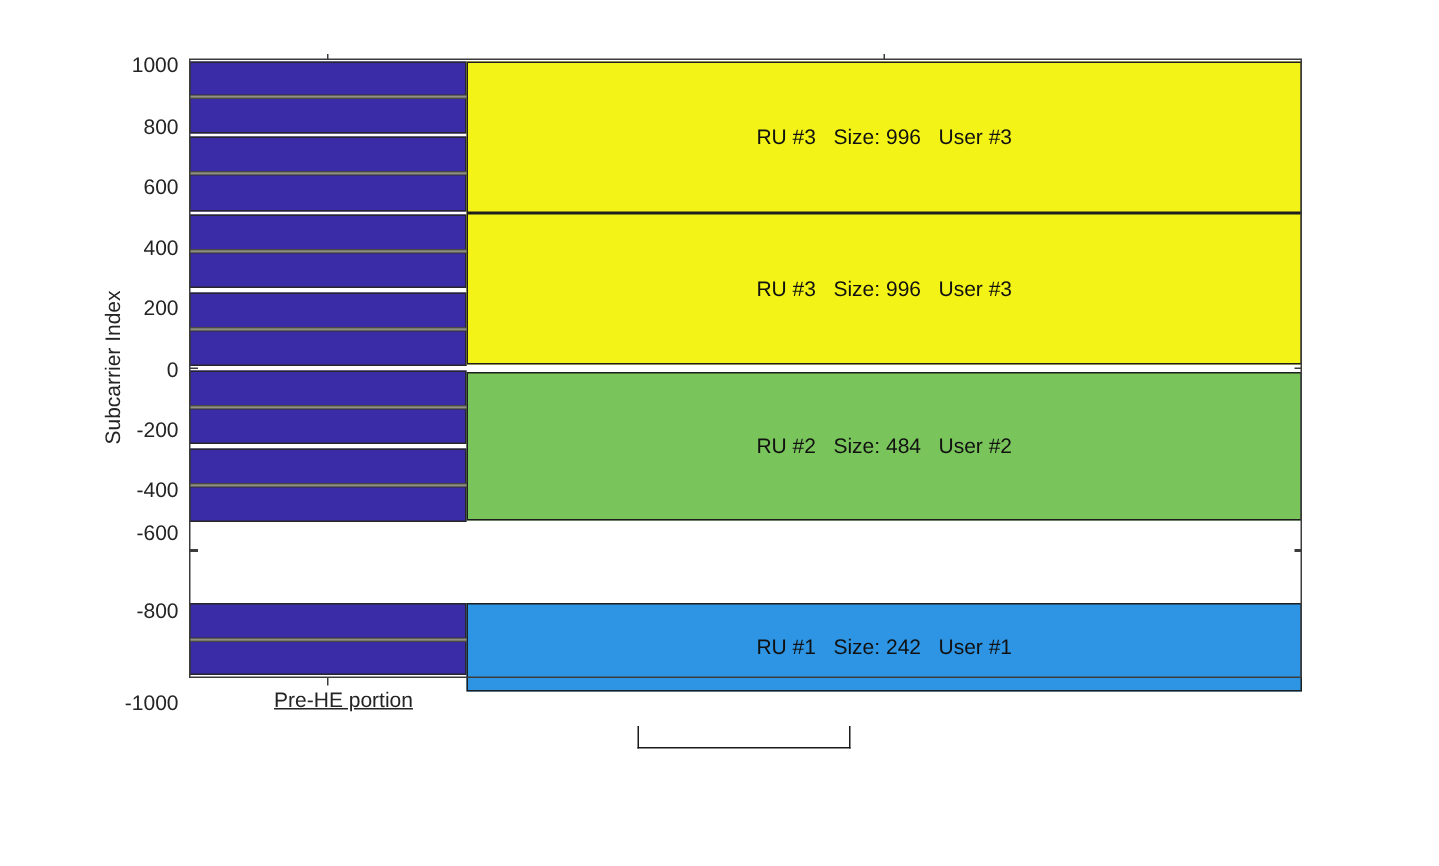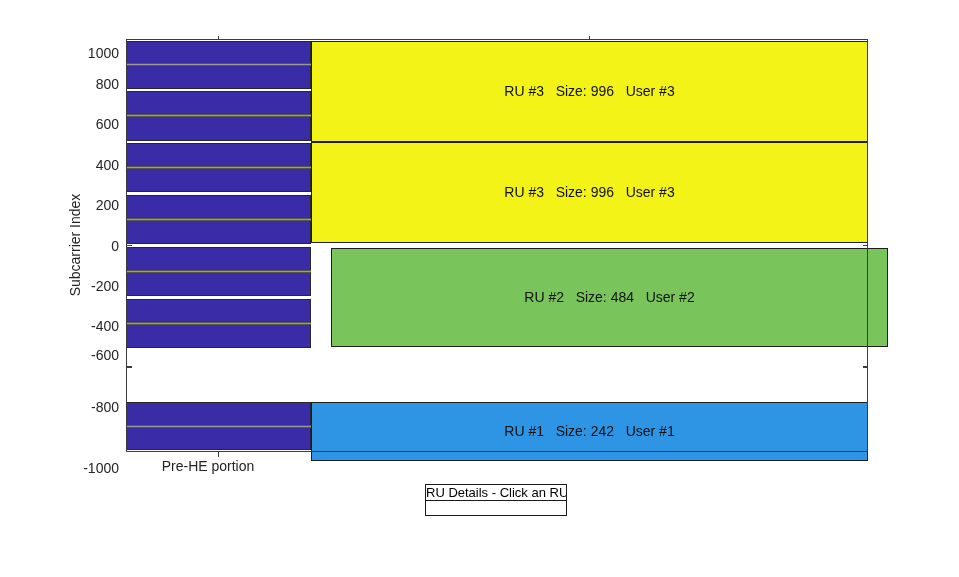--- a/index.html
+++ b/index.html
@@ -40,21 +40,21 @@
     background:#ffffff;font-size:13px;text-align:center;color:#000000;}
 </style>
 </head>
 <body>
 
 <div class="fig">
 
   <div class="ylabel">Subcarrier Index</div>
 
   <div id="ytick-labels">
-      <div class="ytick-label" style="top: 45px;">1000</div>
+      <div class="ytick-label" style="top: 35px;">1000</div>
       <div class="ytick-label" style="top: 75.5392px;">800</div>
       <div class="ytick-label" style="top: 116.029px;">600</div>
       <div class="ytick-label" style="top: 156.52px;">400</div>
       <div class="ytick-label" style="top: 197.01px;">200</div>
       <div class="ytick-label" style="top: 237.5px;">0</div>
       <div class="ytick-label" style="top: 277.99px;">-200</div>
       <div class="ytick-label" style="top: 318.48px;">-400</div>
       <div class="ytick-label" style="top: 347px;">-600</div>
       <div class="ytick-label" style="top: 399.461px;">-800</div>
       <div class="ytick-label" style="top: 439.951px; margin-top: 20px;">-1000</div>
@@ -99,37 +99,36 @@
         <div class="prehe-seg" style="top: 259.542px; height: 49.398px; background: rgb(58, 44, 166); border-color: rgb(38, 38, 43);"></div>
         <div class="prehe-mid" style="top: 282.741px;"></div>
         <div class="prehe-seg" style="top: 363.197px; height: 48.1833px; background: rgb(58, 44, 166); border-color: rgb(38, 38, 43);"></div>
         <div class="prehe-mid" style="top: 386.396px;"></div>
         <div class="ru-block" style="top: 1.61961px; height: 101.225px; background: rgb(243, 243, 24); border-color: rgb(30, 30, 30);">
           <span class="ru-label">RU #3   Size: 996   User #3</span>
         </div>
         <div class="ru-block" style="top: 102.845px; height: 101.225px; background: rgb(243, 243, 24); border-color: rgb(30, 30, 30);">
           <span class="ru-label">RU #3   Size: 996   User #3</span>
         </div>
-        <div class="ru-block" style="top: 208.525px; height: 99.201px; background: rgb(122, 197, 91); border-color: rgb(30, 30, 30); margin-left: 20px;">
+        <div class="ru-block" style="top: 208.525px; height: 99.201px; background: rgb(122, 197, 91); border-color: rgb(30, 30, 30);">
           <span class="ru-label">RU #2   Size: 484   User #2</span>
         </div>
         <div class="ru-block" style="top: 362.792px; height: 59px; background: rgb(45, 149, 228); border-color: rgb(30, 30, 30);">
           <span class="ru-label">RU #1   Size: 242   User #1</span>
         </div>
       </div>
     <div class="frame"></div>
   </div>
 
   <div id="xnubs">
       <div class="xnub" style="left: 217.75px; top: 35.5px; height: 4px;"></div>
       <div class="xnub" style="left: 217.75px; top: 452px; height: 4.5px;"></div>
       <div class="xnub" style="left: 588.75px; top: 35.5px; height: 4px;"></div>
       <div class="xnub" style="left: 588.75px; top: 452px; height: 4.5px;"></div>
     </div>
 
-  <div class="xtick-label" style="left:123px;">Pre-HE portion</div>
+  <div class="xtick-label" style="left:144px;text-decoration:underline;">Pre-HE portion</div>
 
   <div class="panel">
-    <div class="panel-title">RU Details - Click an RU</div>
     <div class="panel-value"></div>
   </div>
 
 </div>
 
 </body></html>

